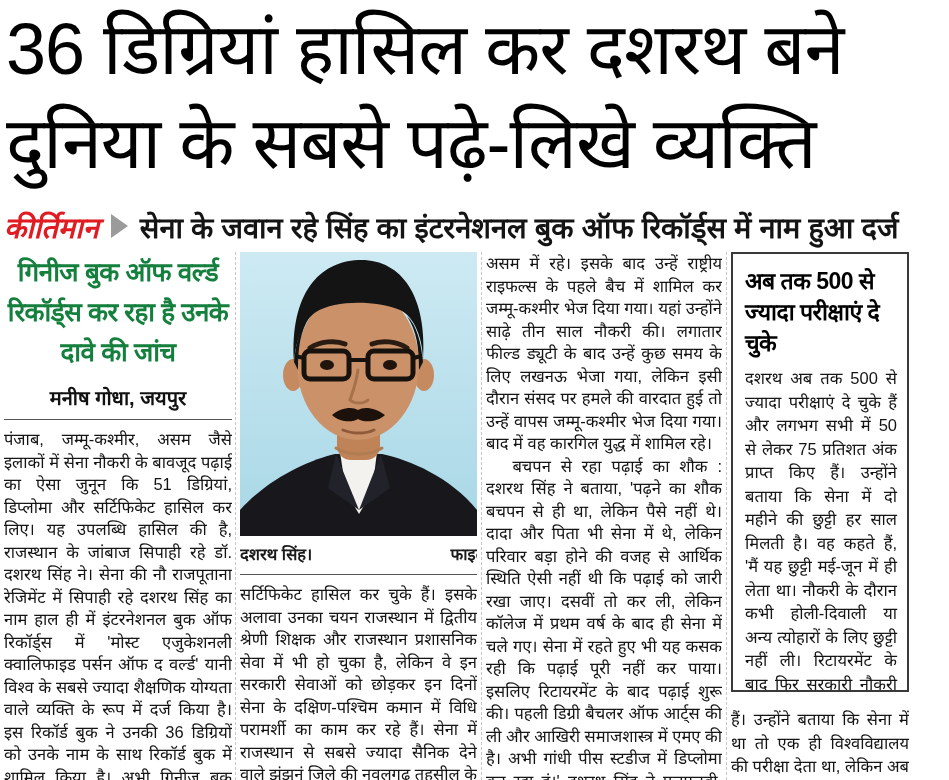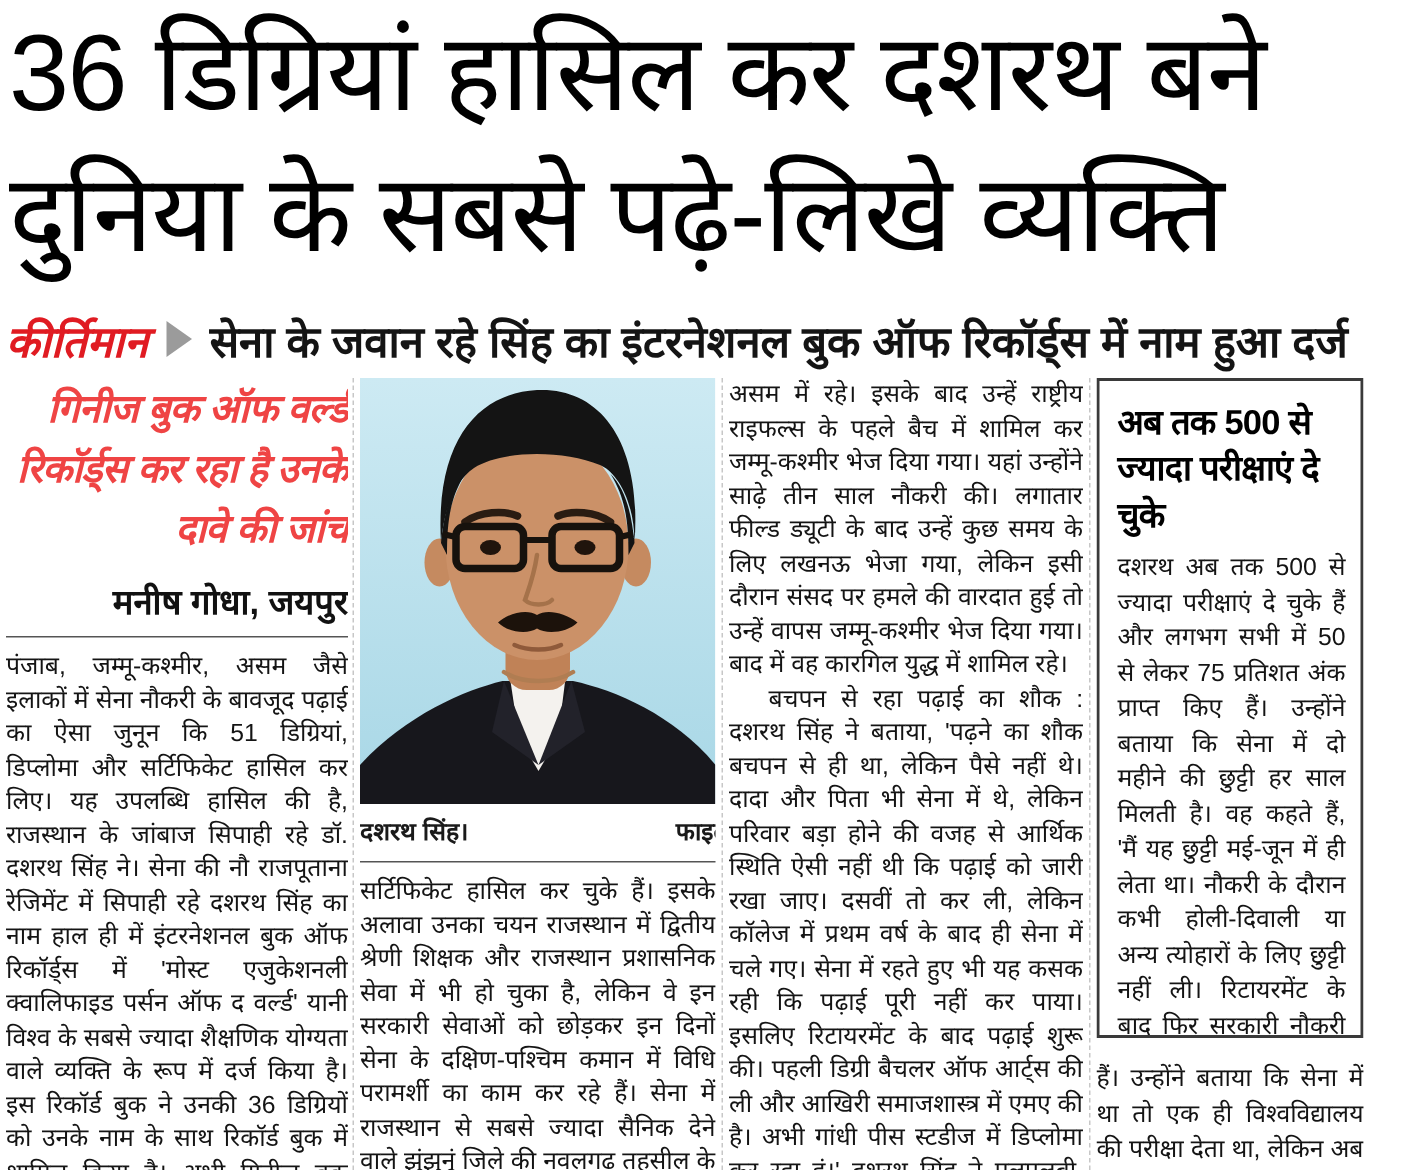--- a/index.html
+++ b/index.html
@@ -46,24 +46,24 @@
   .col3 { left:486px; width:236px; }
   .col4 { left:731px; width:178px; }
   .divider {
     position:absolute; top:252px; bottom:0; width:0;
     border-left:1px dashed #c7c7c7;
   }
   .div1 { left:235px; } .div2 { left:481px; } .div3 { left:726px; }
 
   .deck {
     font-size:26px; line-height:40px; font-weight:600;
-    color:#ef4444; text-align:right; letter-spacing:-0.5px;font-style:italic;
+    color:#15803d; text-align:center; letter-spacing:-0.5px;
   }
   .byline {
-    margin-top:12px; font-size:23px; font-weight:700; text-align:right;
+    margin-top:12px; font-size:20px; font-weight:700; text-align:center;
     padding-bottom:8px; border-bottom:1px solid #555;
   }
   .bodytext {
     font-size:16.5px; line-height:22.5px; color:#141414;
     margin-top:8px;
   }
   .bodytext.indent { text-indent:1.6em; margin-top:0; }
   .lead-in { font-weight:400; }
 
   

